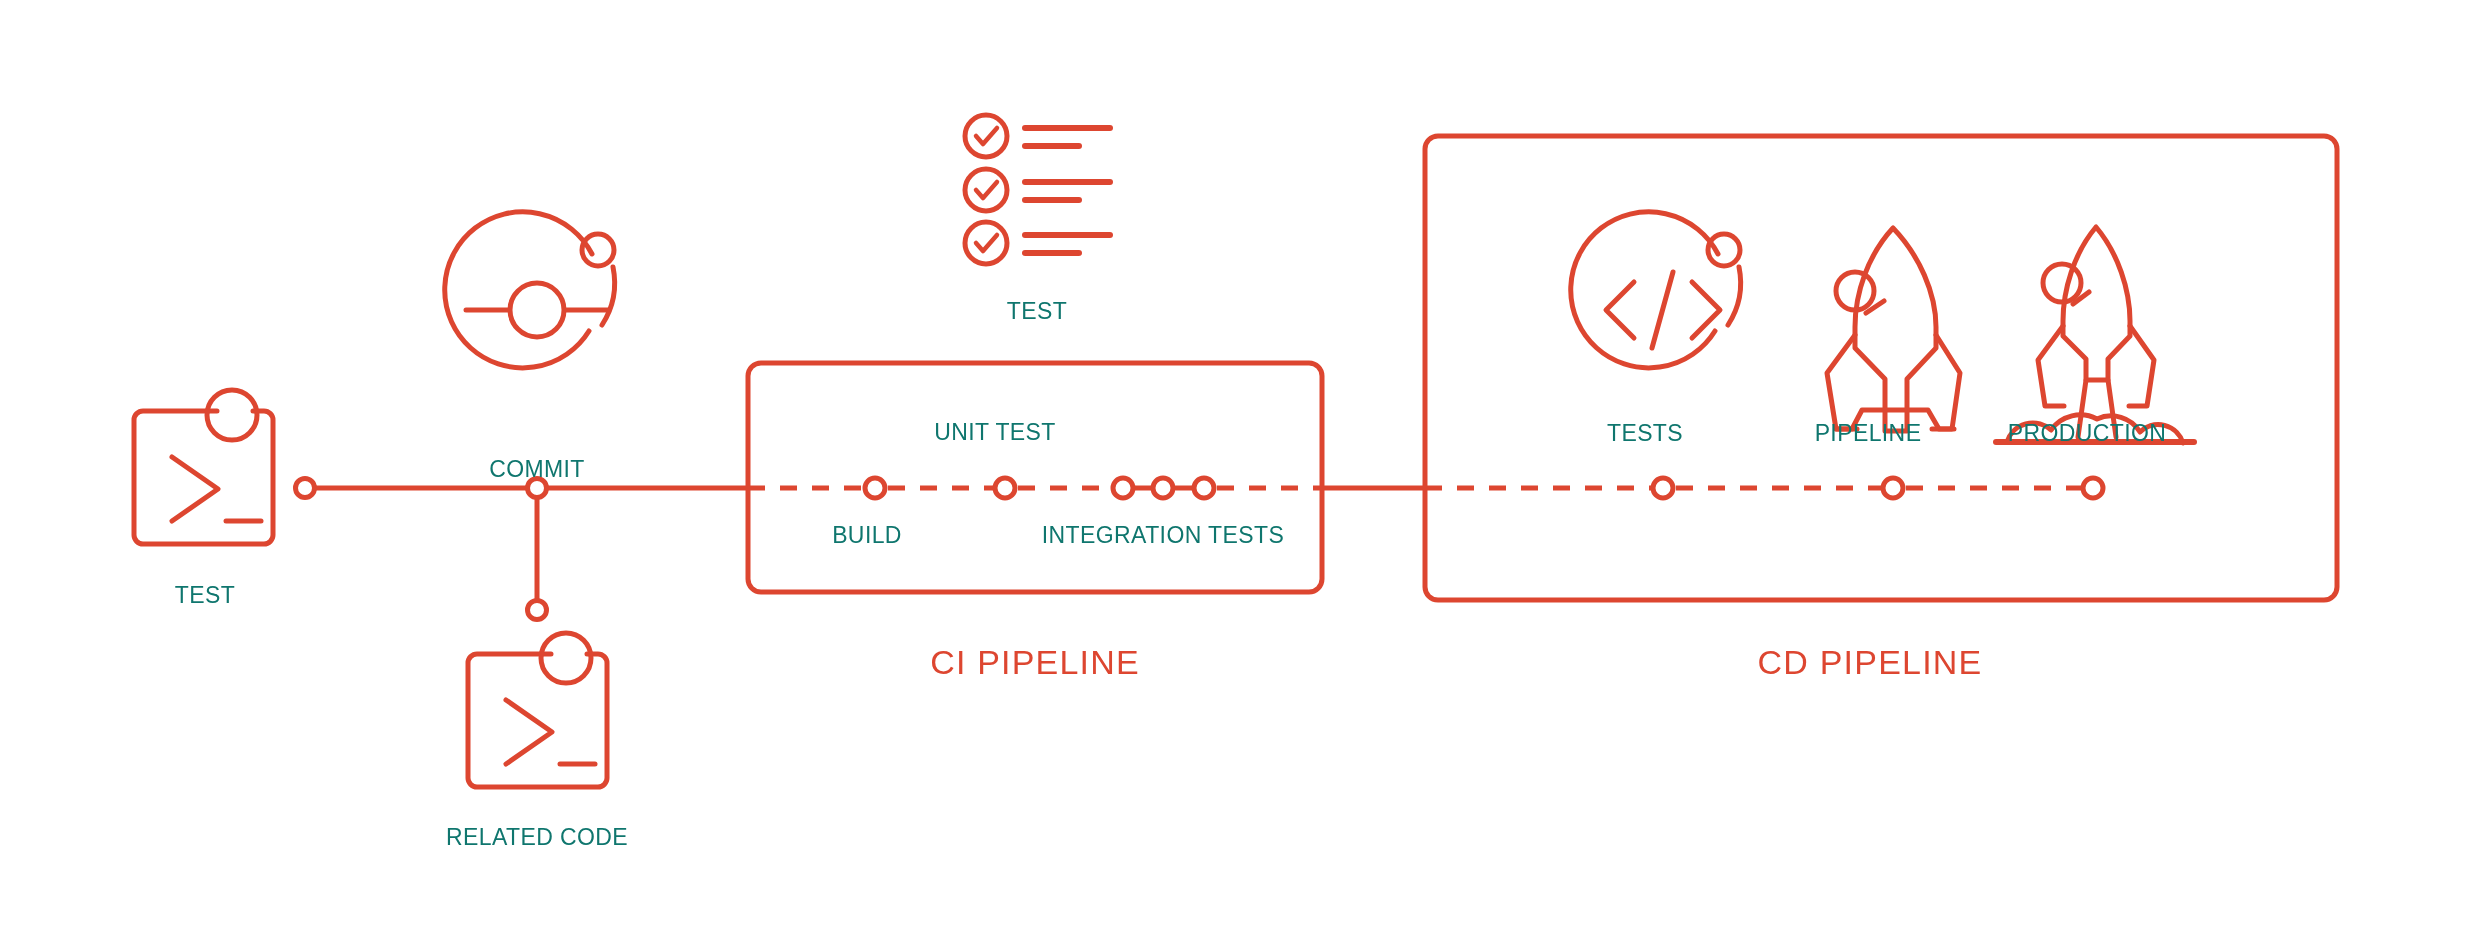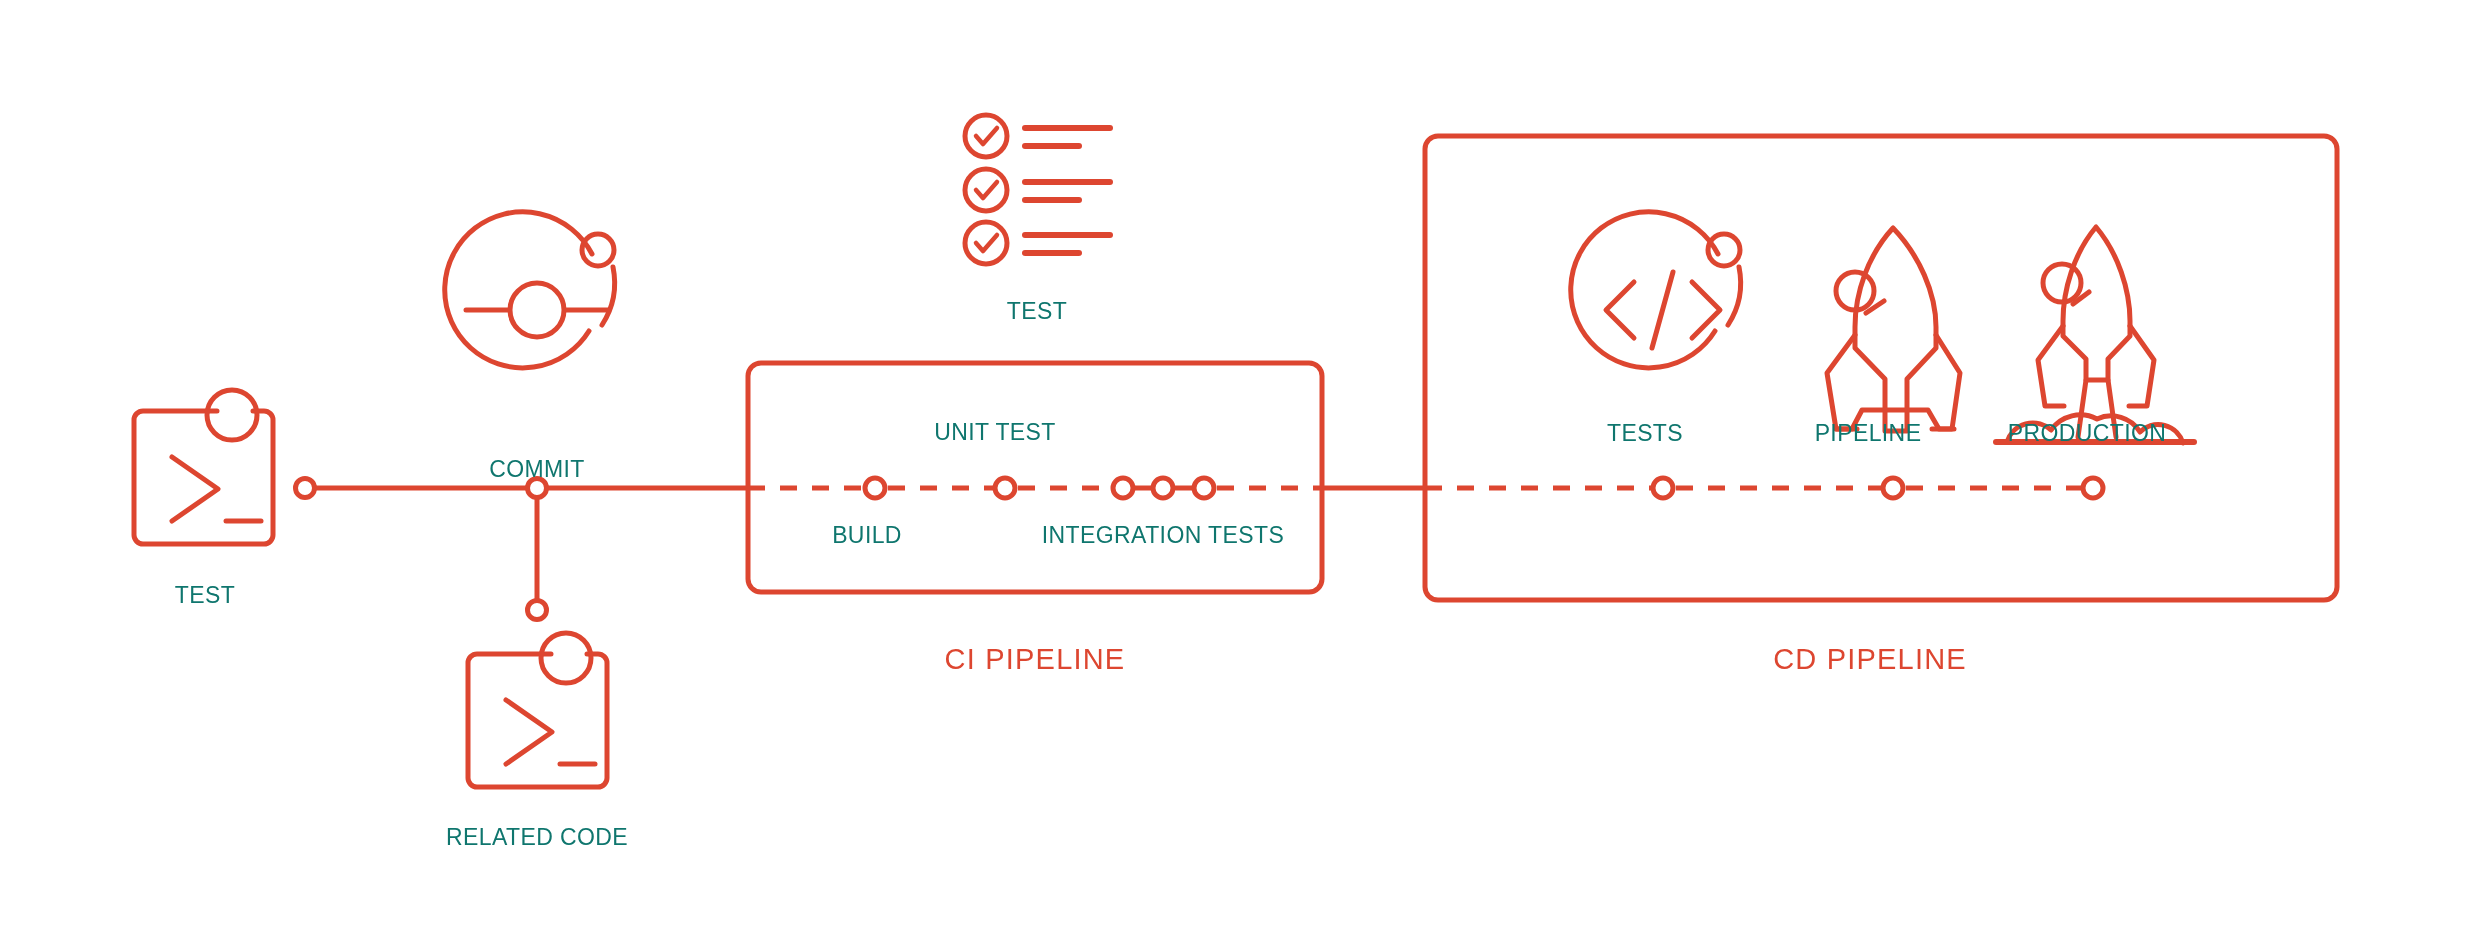--- a/index.html
+++ b/index.html
@@ -35,21 +35,21 @@
     letter-spacing: 0.4px;
     white-space: nowrap;
     transform: translateX(-50%);
     text-align: center;
     line-height: 1;
   }
   .title {
     position: absolute;
     color: #DD4630;
     font-family: "Liberation Sans", sans-serif;
-    font-size: 29px;
+    font-size: 34px;
     letter-spacing: 1.2px;
     white-space: nowrap;
     transform: translateX(-50%);
     text-align: right;
     line-height: 1;
   }
 </style>
 </head>
 <body>
 

